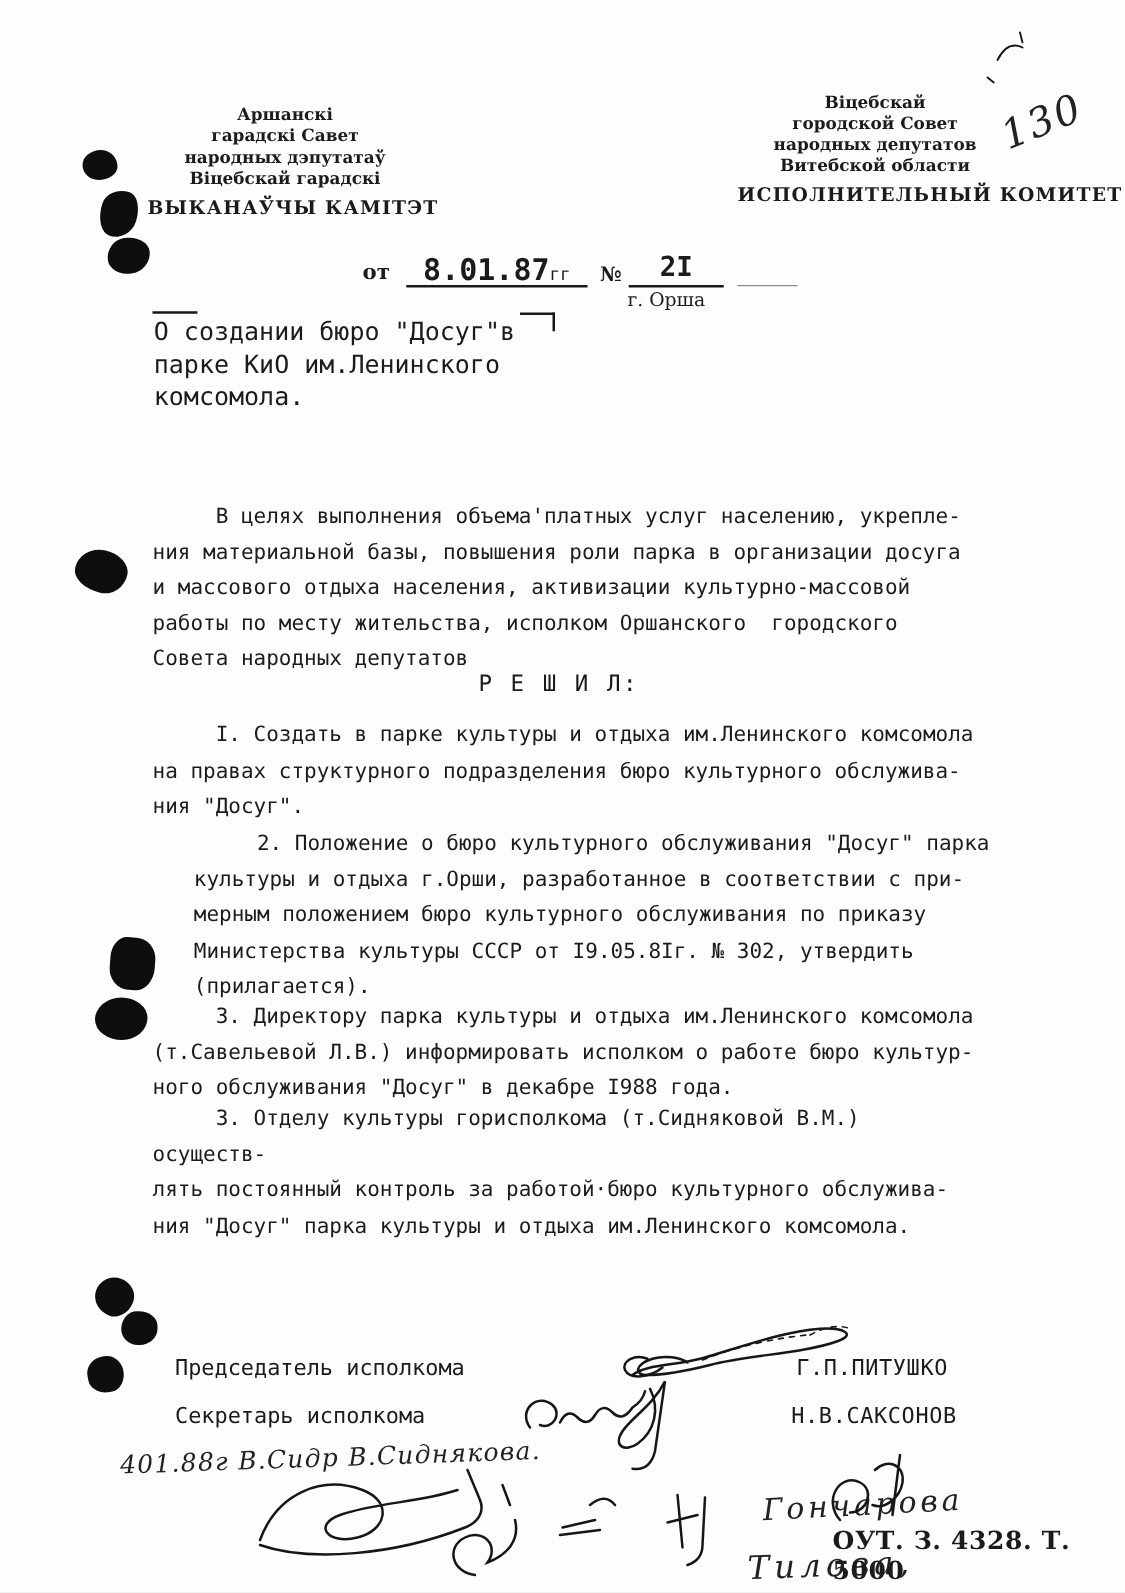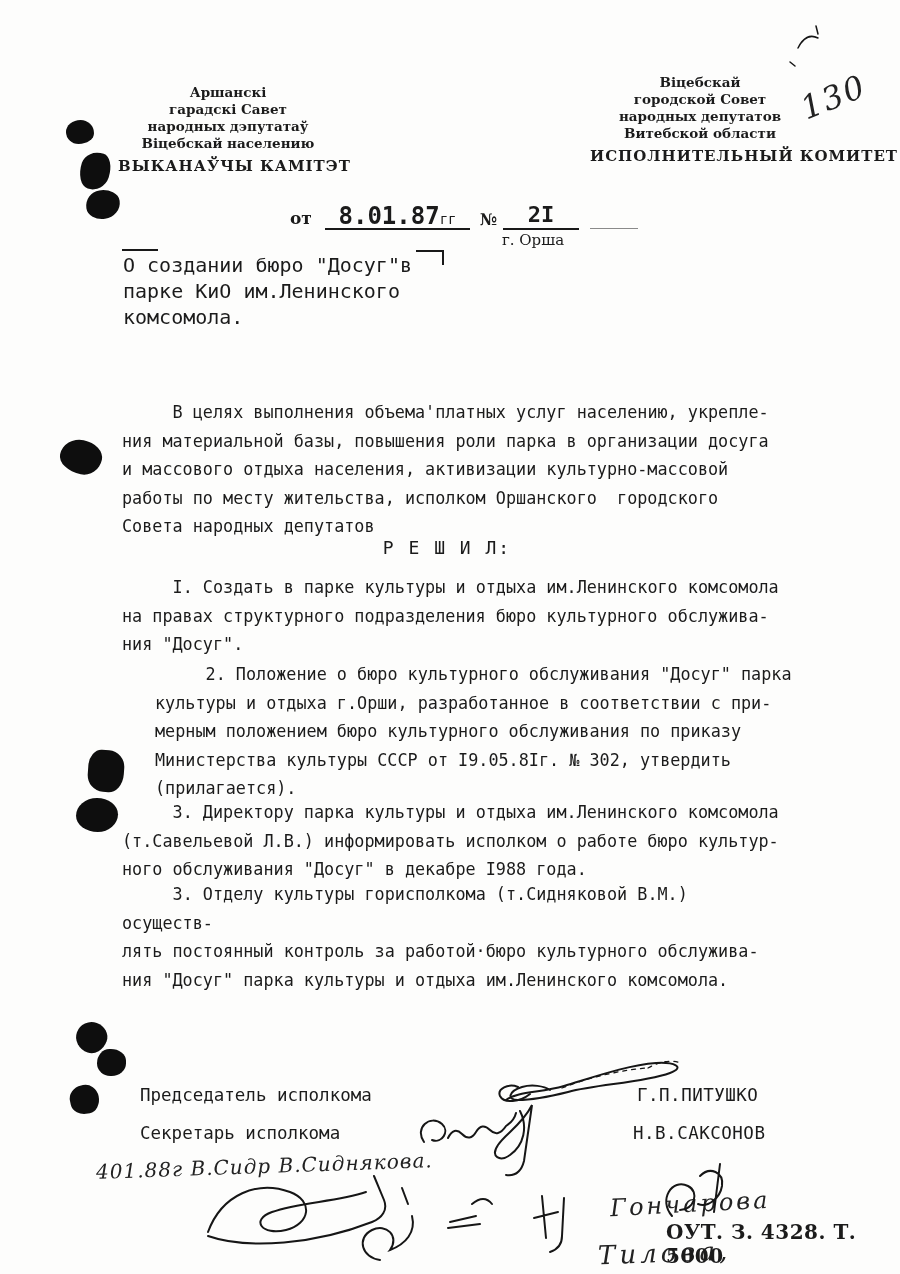--- a/index.html
+++ b/index.html
@@ -45,21 +45,21 @@
   <div class="blob" style="left:76px;top:1022px;width:31px;height:31px;border-radius:50% 50% 45% 55%/50% 45% 55% 50%;transform:rotate(20deg);"></div>
   <div class="blob" style="left:97px;top:1049px;width:29px;height:27px;border-radius:45% 55% 52% 48%/55% 45% 50% 50%;"></div>
   <div class="blob" style="left:70px;top:1085px;width:29px;height:29px;border-radius:52% 48% 45% 55%/48% 52% 55% 45%;transform:rotate(-12deg);"></div>
 
   <div class="abs hw" style="left:800px;top:78px;font-size:32px;transform:rotate(-22deg);letter-spacing:2px;">130</div>
 
   <div class="abs hdr serif" style="left:118px;top:84px;width:220px;">
     <div>Аршанскі</div>
     <div>гарадскі Савет</div>
     <div>народных дэпутатаў</div>
-    <div>Віцебскай населению</div>
+    <div>Віцебскай гарадскі</div>
     <div class="committee">ВЫКАНАЎЧЫ КАМІТЭТ</div>
   </div>
 
   <div class="abs hdr serif" style="left:590px;top:74px;width:220px;">
     <div>Віцебскай</div>
     <div>городской Совет</div>
     <div>народных депутатов</div>
     <div>Витебской области</div>
     <div class="committee">ИСПОЛНИТЕЛЬНЫЙ  КОМИТЕТ</div>
   </div>

